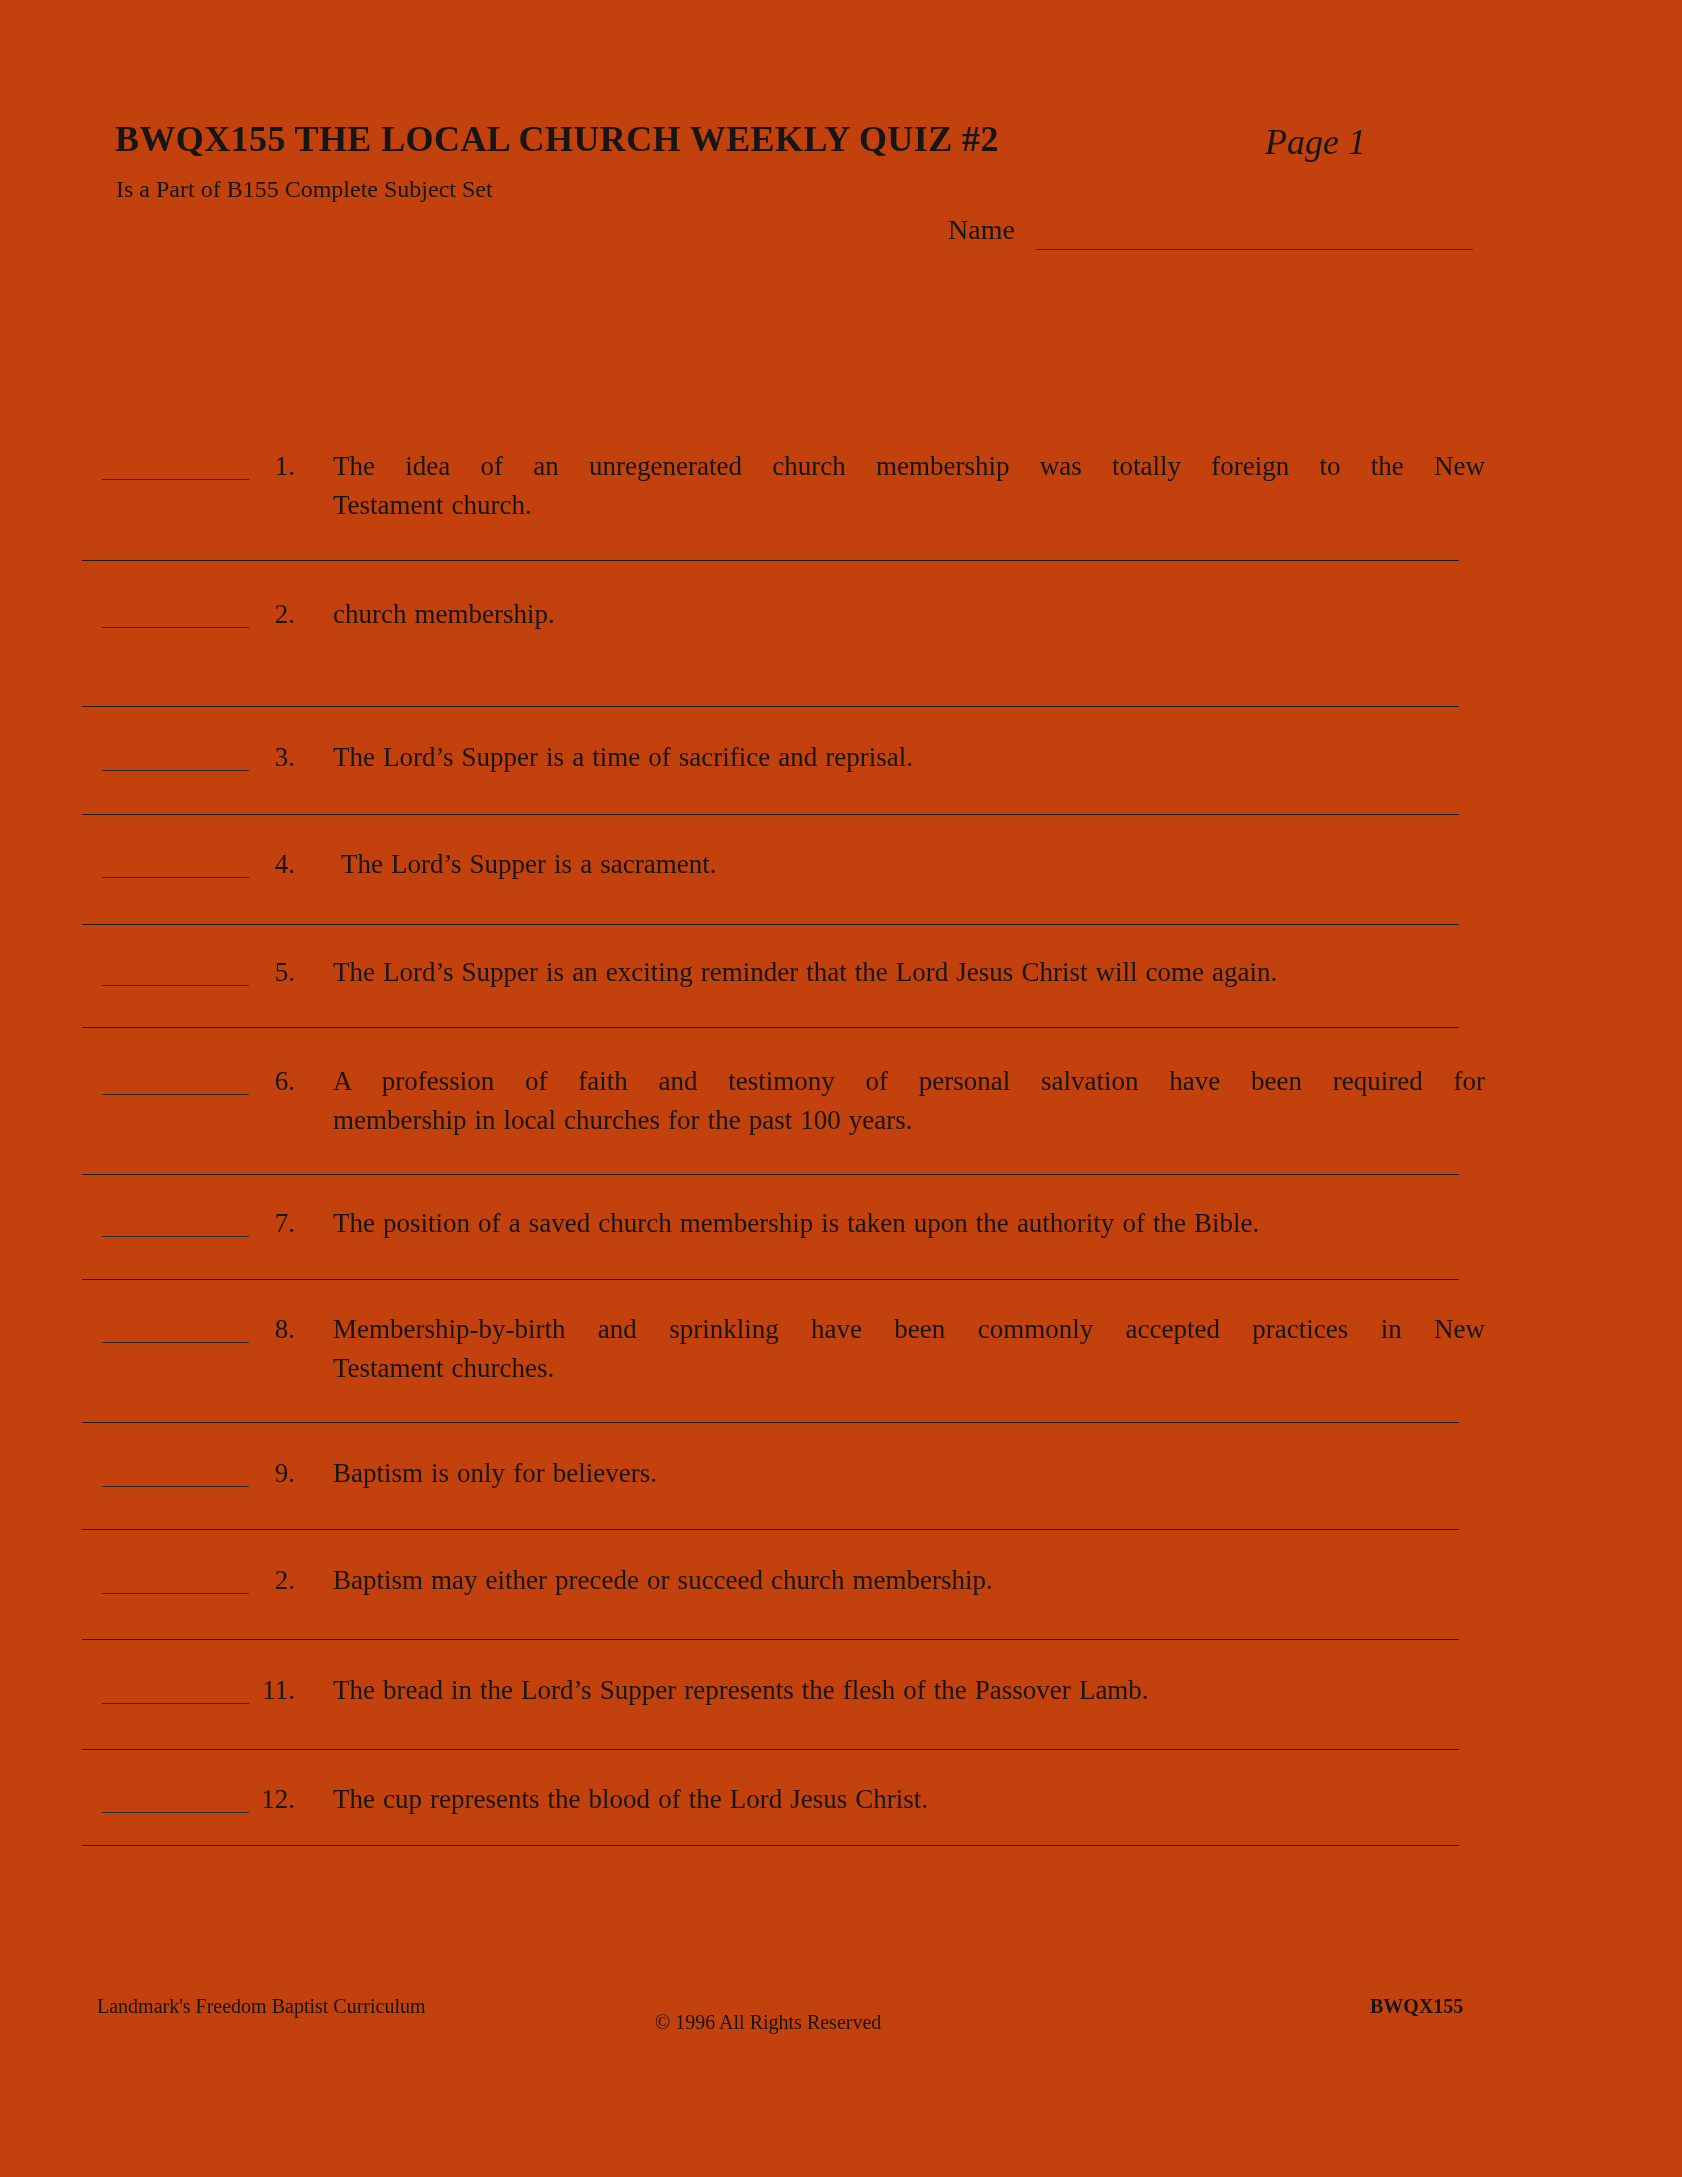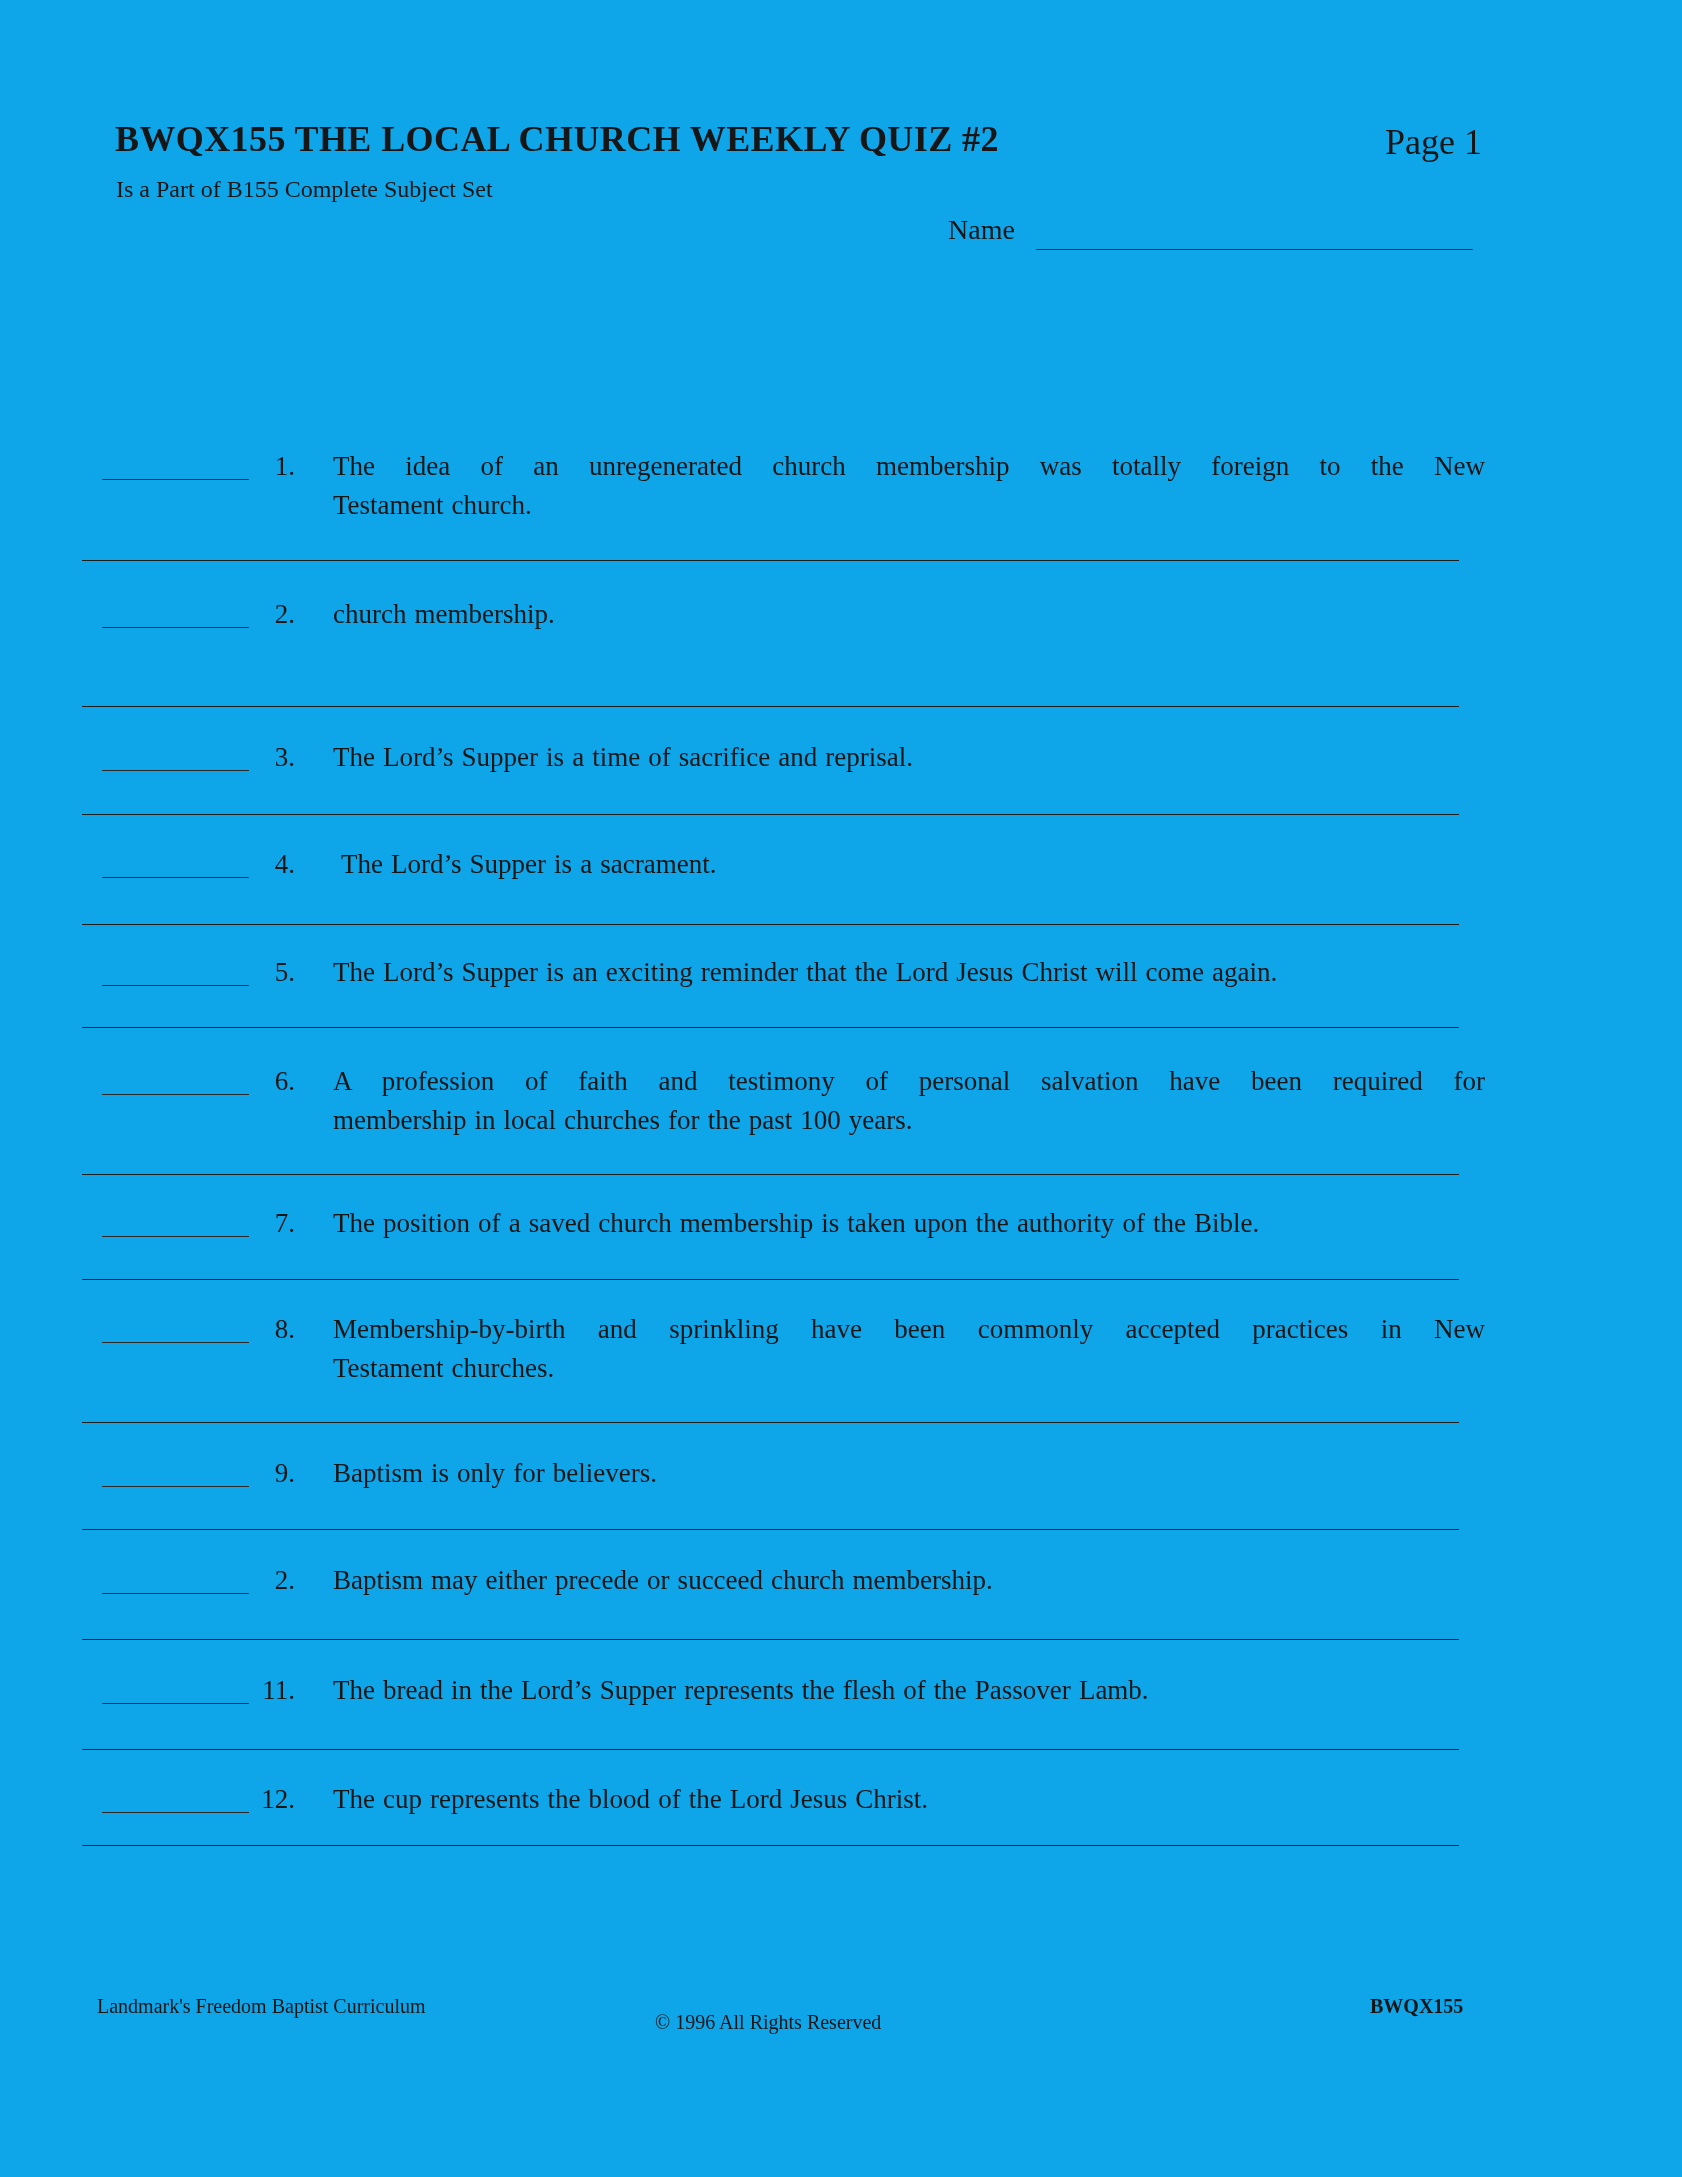--- a/index.html
+++ b/index.html
@@ -1,26 +1,26 @@
 <!DOCTYPE html>
 <html style="font-size:14px"><head>
 <meta charset="utf-8">
 <style>
   html,body{margin:0;padding:0;background:#ffffff;}
   .page{
     position:relative;
     width:1683px;height:2177px;
-    background:#0ea5e9;
+    background:#c2410c;
     font-family:"Liberation Serif","DejaVu Serif",serif;
     color:#161616;
     overflow:hidden;
   }
   .abs{position:absolute;}
   .title{left:115px;top:118px;font-size:36px;font-weight:700;letter-spacing:0.4px;white-space:nowrap;}
-  .pagelabel{left:1385px;top:121px;font-size:36px;white-space:nowrap;}
+  .pagelabel{left:1265px;top:121px;font-size:36px;font-style:italic;white-space:nowrap;}
   .subtitle{left:116px;top:176px;font-size:24px;white-space:nowrap;}
   .namelabel{left:948px;top:214px;font-size:28px;}
   .nameline{left:1036px;top:221px;width:437px;height:28px;border-bottom:1.7px solid #2b2b2b;}
   .instr{left:112px;top:343px;width:1351px;font-size:27px;font-weight:700;line-height:40px;}
   .ital{font-style:italic;}
   .jfull{text-align:justify;text-align-last:justify;white-space:pre-wrap;}
   .blank{position:absolute;left:102px;width:147px;height:0;border-bottom:1.7px solid #2b2b2b;}
   .qnum{position:absolute;left:221px;width:74px;text-align:right;font-size:27px;line-height:39px;}
   .qtext{position:absolute;left:333px;width:1152px;font-size:27px;line-height:39px;word-spacing:1.3px;}
   .q-line{text-align:left;}

